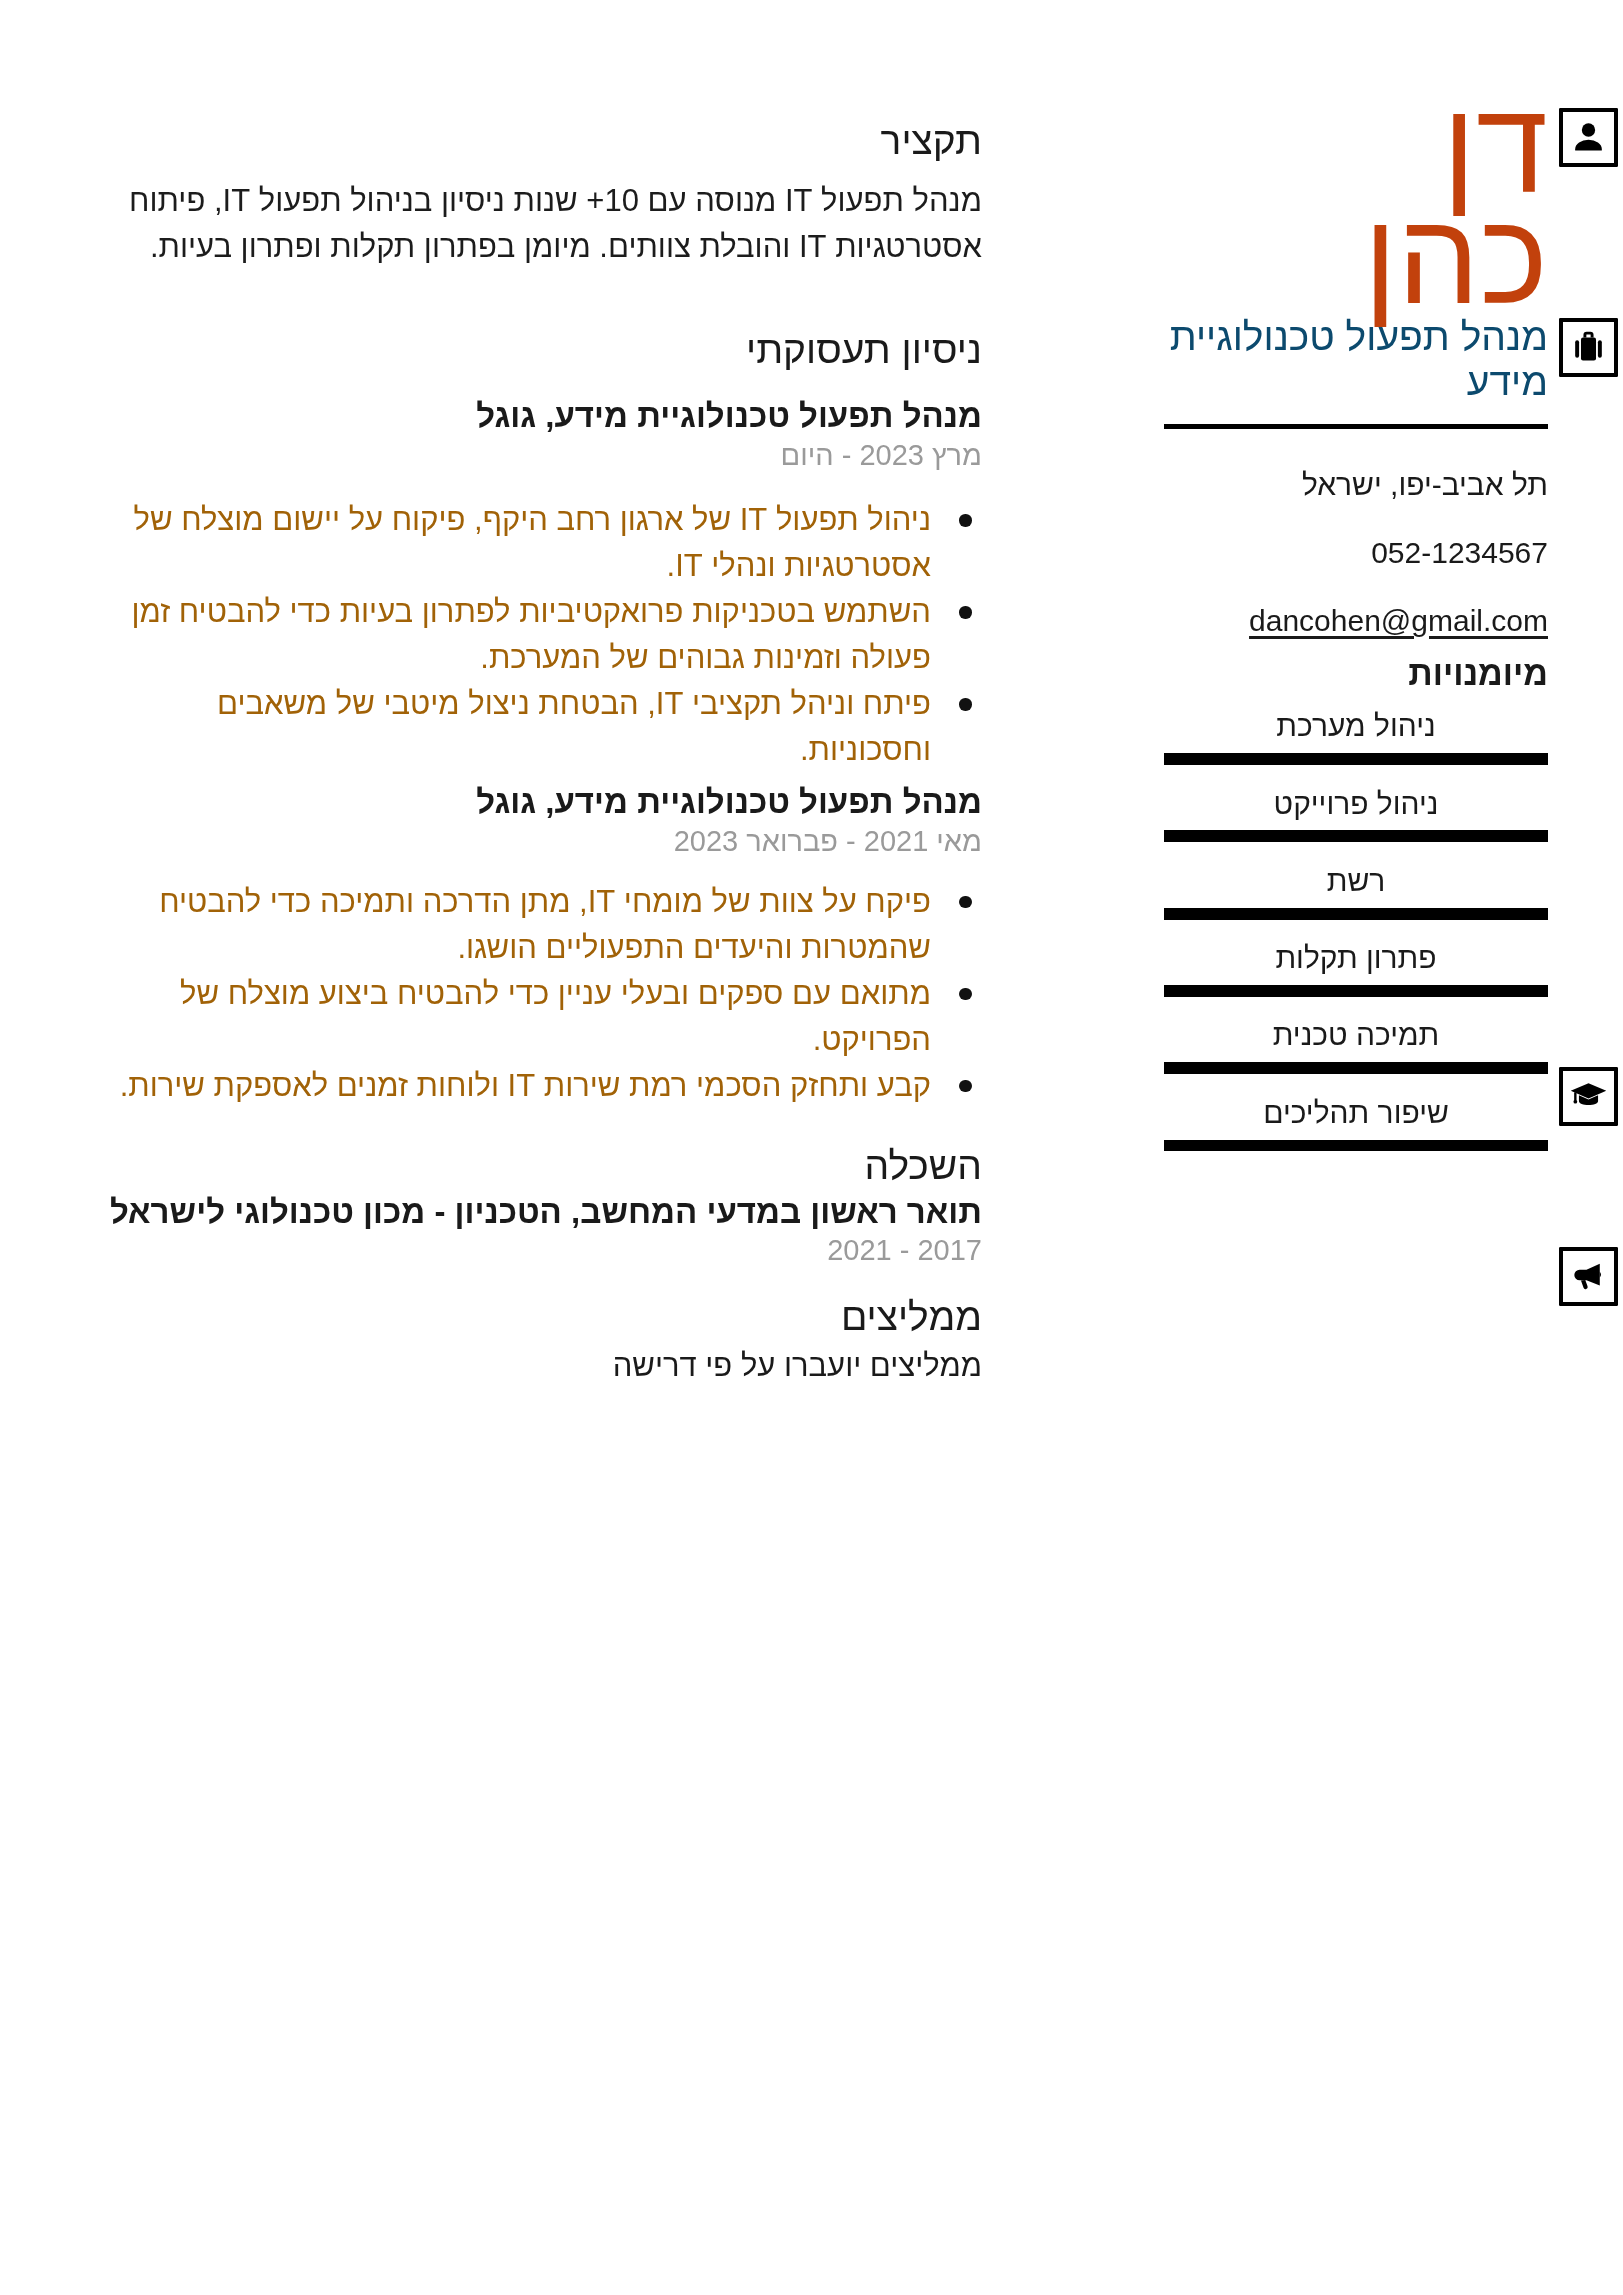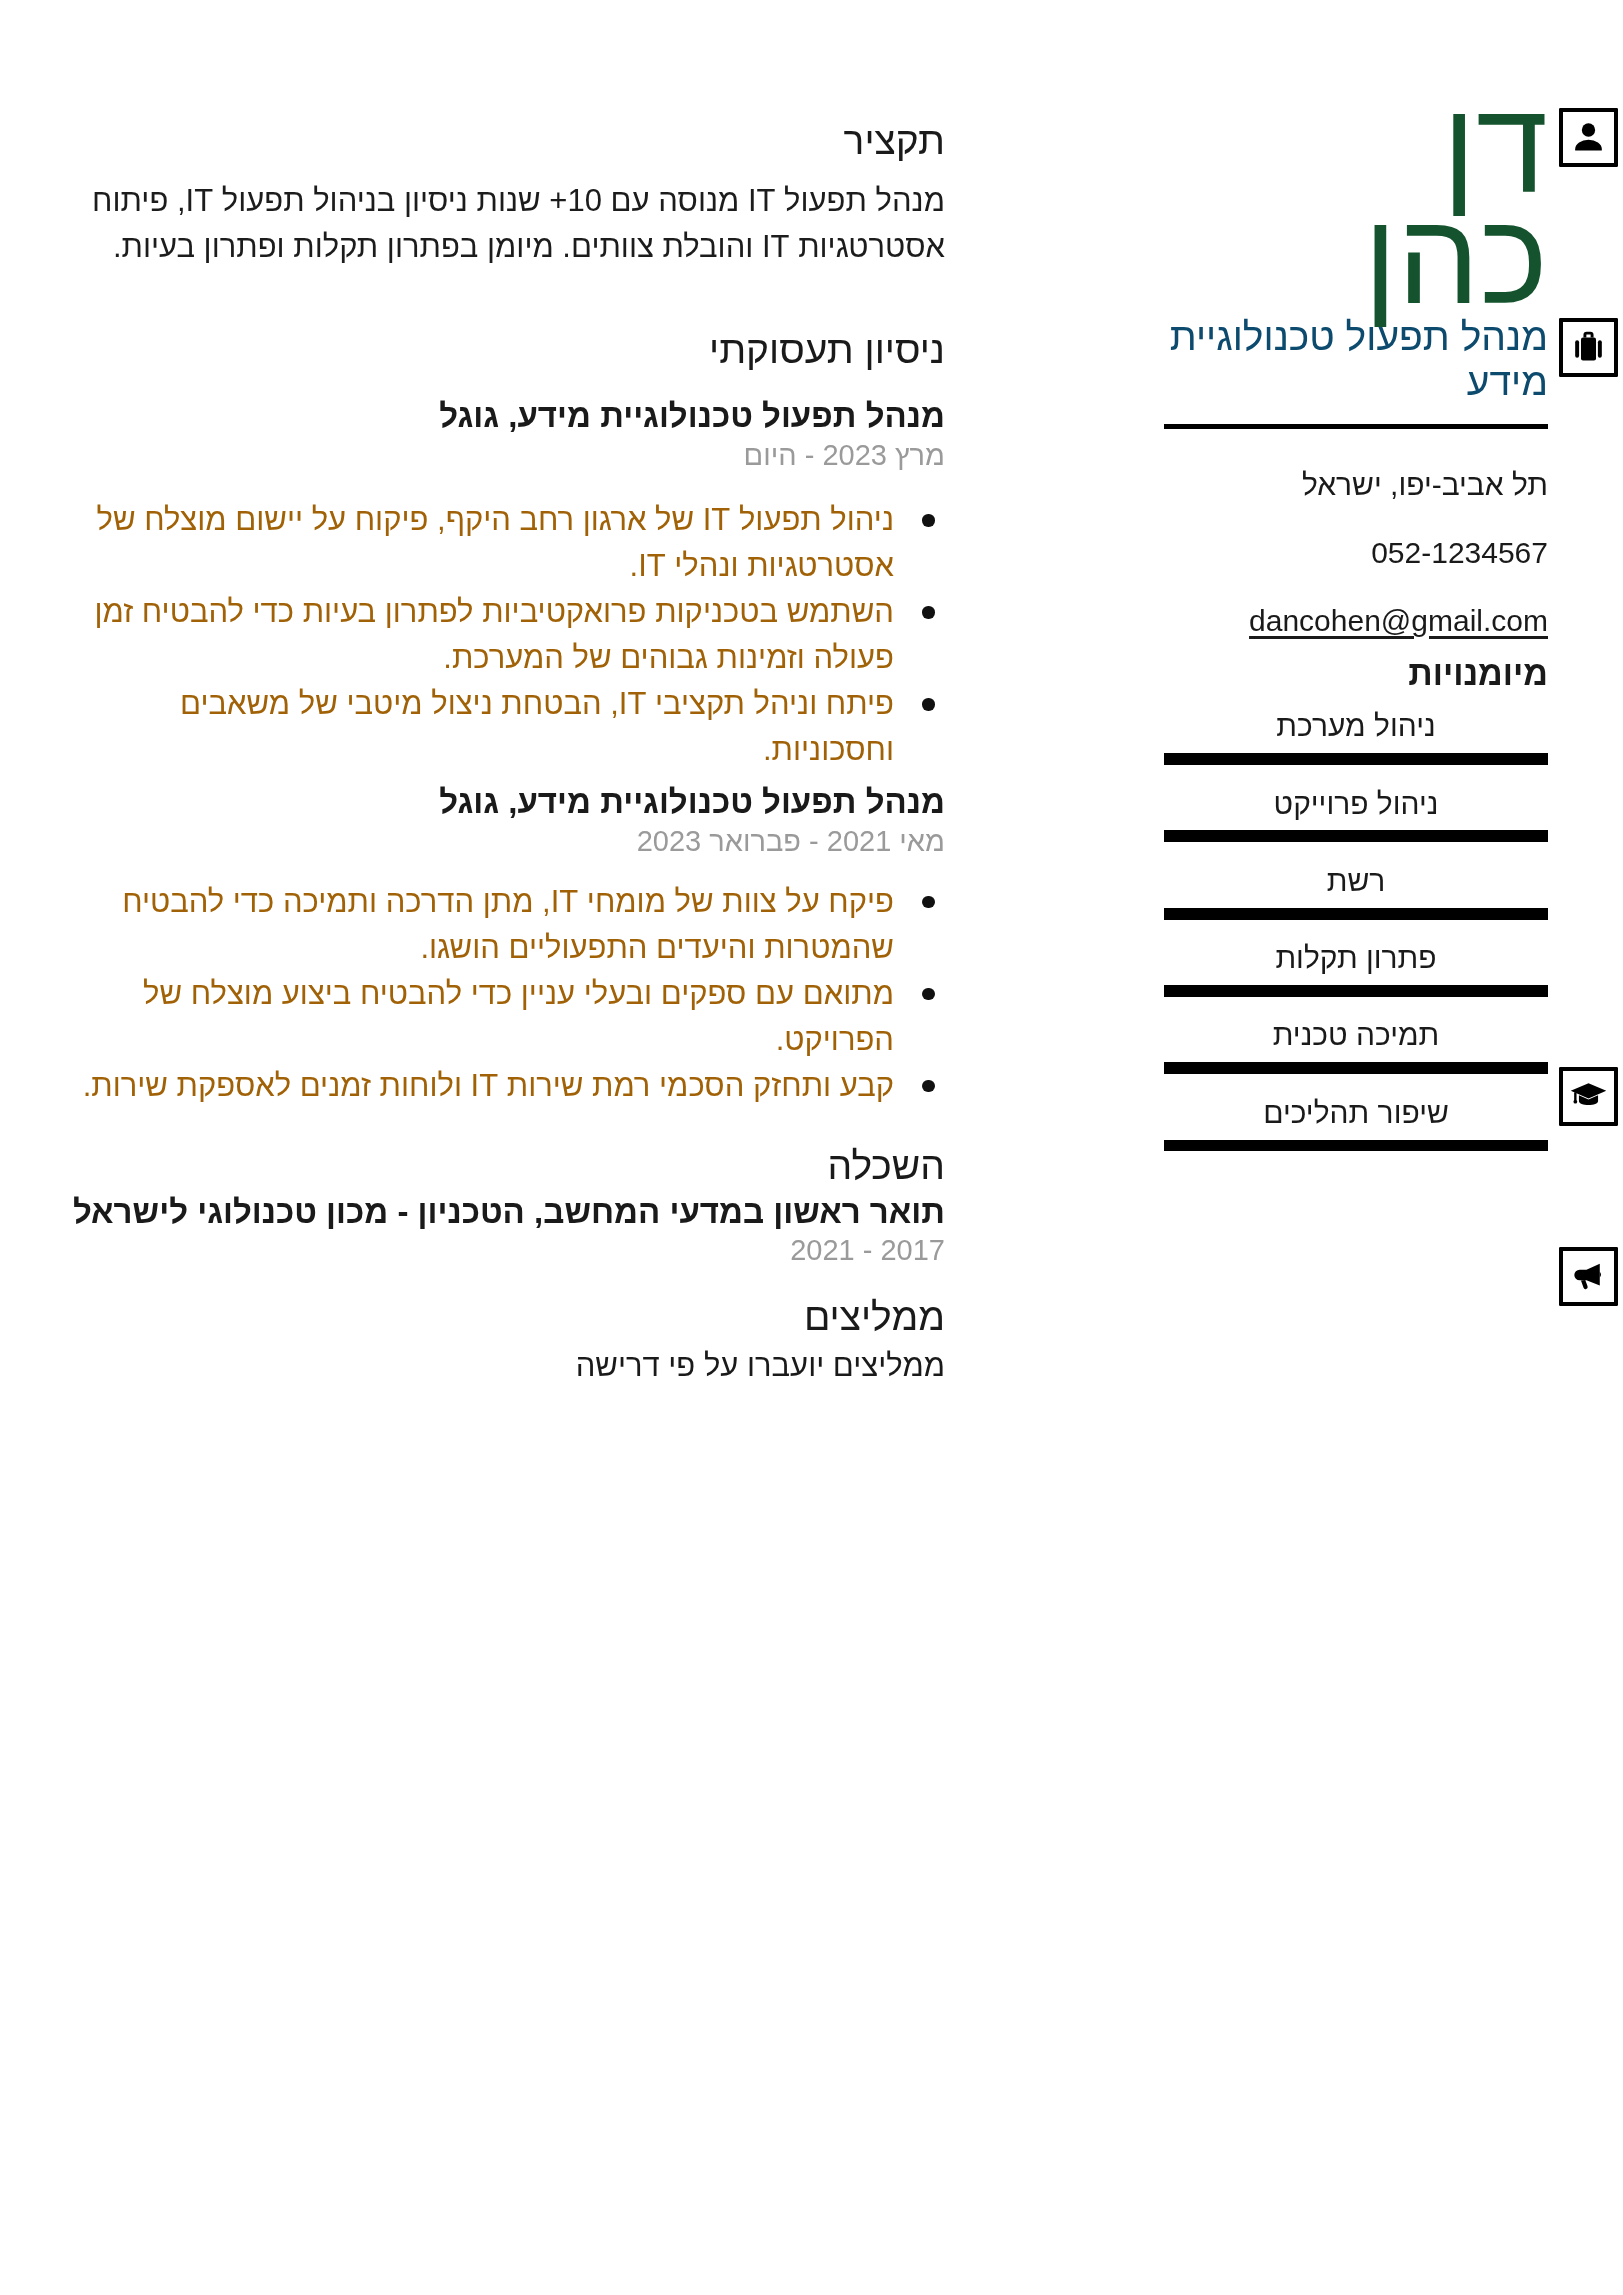--- a/index.html
+++ b/index.html
@@ -8,21 +8,21 @@
     width:1623px;height:2295px;
     background:#ffffff;
     font-family:"Liberation Sans","DejaVu Sans",sans-serif;
     color:#1a1a1a;
     direction:rtl;
     overflow:hidden;
     margin:0 auto;
   }
   
   .main-col{
-    position:absolute;top:0;right:678px;width:884px;
+    position:absolute;top:0;right:641px;width:884px;
     padding-top:117px;text-align:right;
   }
   .section-header{
     font-size:39px;line-height:48px;font-weight:400;margin:0;color:#1a1a1a;
   }
   .summary-text{
     font-size:31px;line-height:46px;margin:13px 0 0 0;color:#1c1c1c;
   }
   .h-experience{margin-top:56px;}
   .job-title{font-size:33px;line-height:41px;font-weight:700;margin:21px 0 0 0;}
@@ -42,21 +42,21 @@
   .degree{font-size:33px;line-height:41px;font-weight:700;margin:1.3px 0 0 0;}
   .edu-date{margin-top:0;}
   .h-references{margin-top:23.6px;}
   .refs-text{font-size:31px;line-height:46px;margin:2.6px 0 0 0;}
 
   
   .sidebar{
     position:absolute;top:0;right:75px;width:384px;
     padding-top:92px;text-align:right;
   }
-  .person-name{font-size:130px;line-height:111px;font-weight:400;color:#14532d;margin:0;}
+  .person-name{font-size:130px;line-height:111px;font-weight:400;color:#c2410c;margin:0;}
   .person-name .name-line{display:block;}
   .headline{font-size:39px;line-height:45px;font-weight:400;color:#0c4a6e;margin:0;}
   .side-divider{width:384px;height:5.9px;background:#000;margin-top:19.6px;}
   .side-header{font-size:34px;line-height:42px;font-weight:700;margin:0;}
   .h-personal{margin-top:60px;}
   .side-item{font-size:30px;line-height:38px;margin:30px 0 0 0;}
   .side-item.first{margin-top:37px;}
   .email a{color:#1a1a1a;text-decoration:underline;text-underline-offset:5.2px;}
   .h-skills{margin-top:11.8px;}
   ul.skills{list-style:none;margin:13px 0 0 0;padding:0;}

